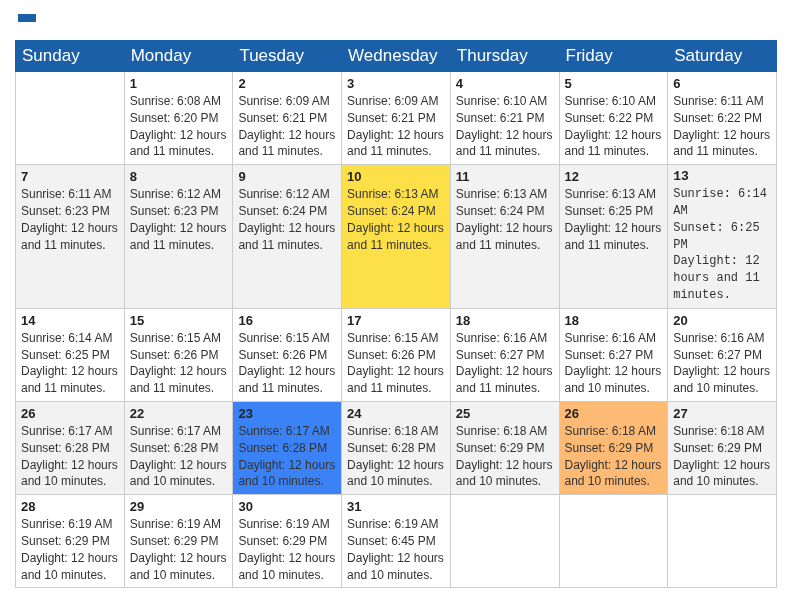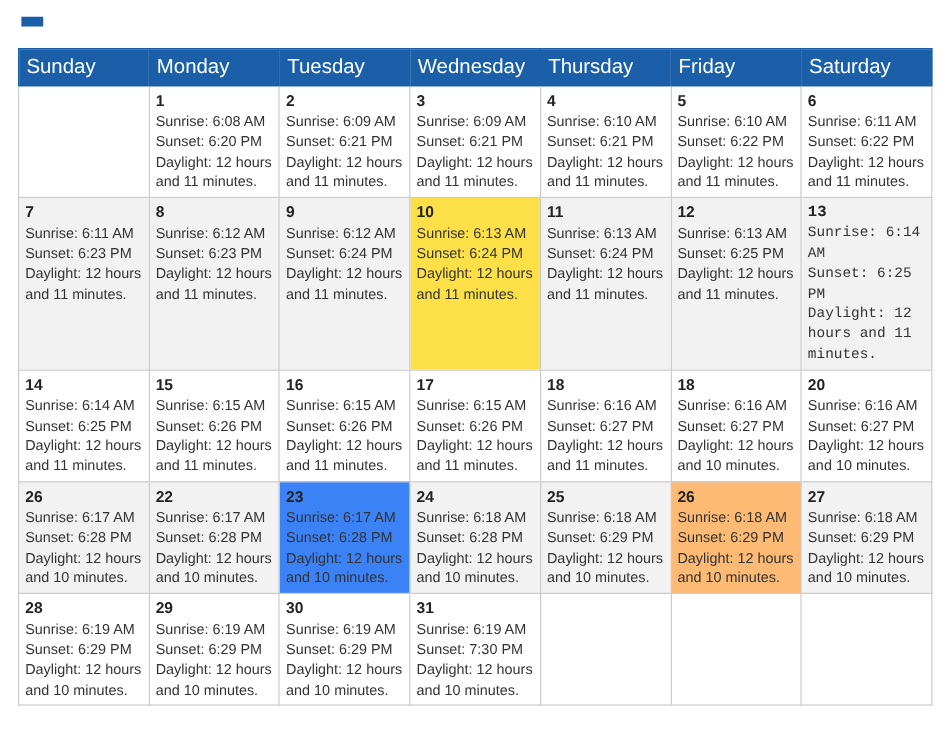--- a/index.html
+++ b/index.html
@@ -370,21 +370,21 @@
             <div class="cell-info">
               <div>Sunrise: 6:19 AM</div>
               <div>Sunset: 6:29 PM</div>
               <div>Daylight: 12 hours and 10 minutes.</div>
             </div>
           </td>
           <td>
             <div class="cell-day">31</div>
             <div class="cell-info">
               <div>Sunrise: 6:19 AM</div>
-              <div>Sunset: 7:30 PM</div>
+              <div>Sunset: 6:45 PM</div>
               <div>Daylight: 12 hours and 10 minutes.</div>
             </div>
           </td>
           <td class="empty-cell"></td>
           <td class="empty-cell"></td>
           <td class="empty-cell"></td>
         </tr>
       </tbody>
   </table>
 </div>

